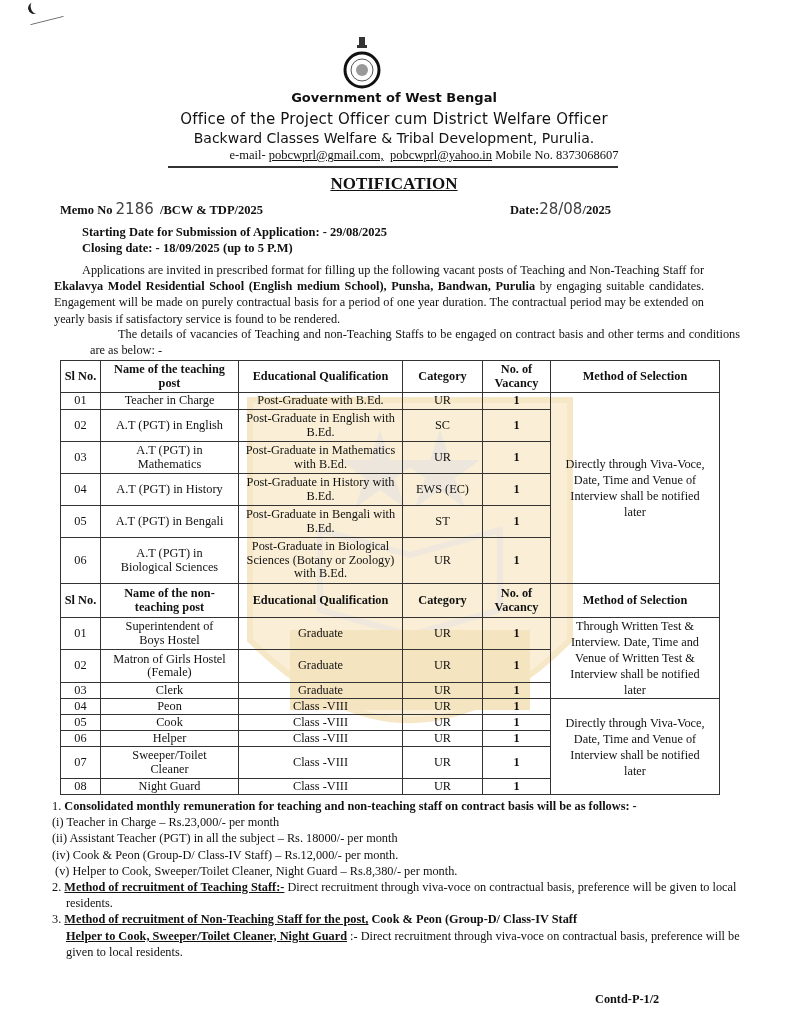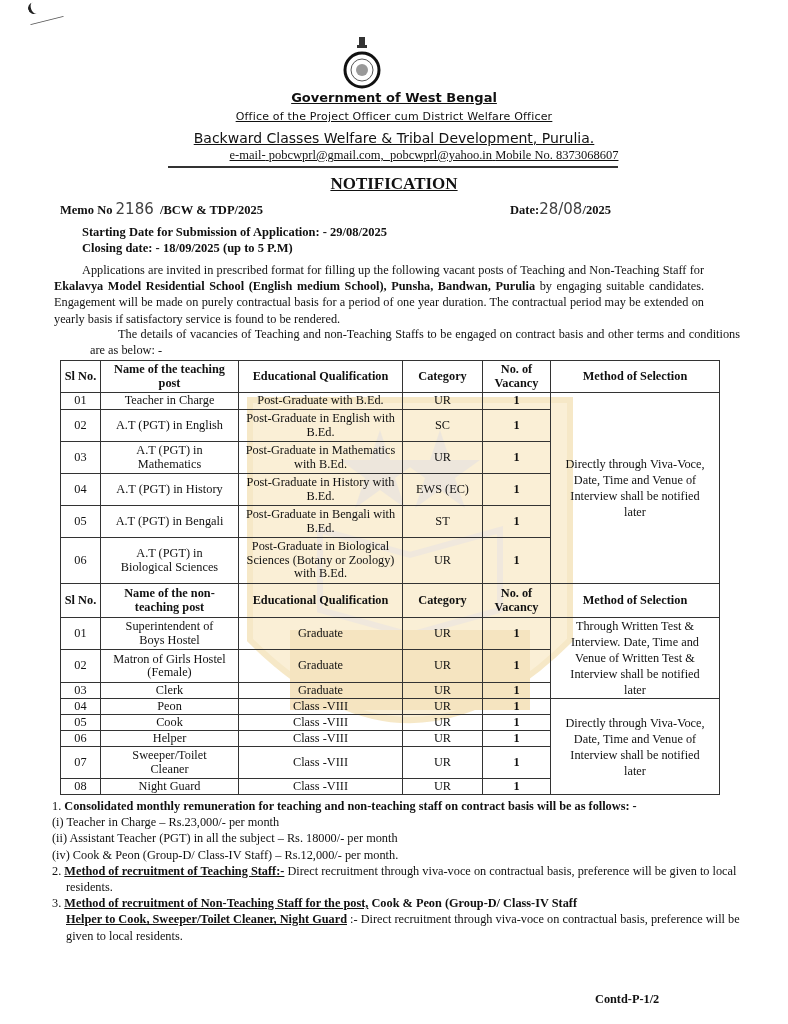--- a/index.html
+++ b/index.html
@@ -1,22 +1,22 @@
 <!DOCTYPE html>
 <html><head>
 <meta charset="utf-8">
 <style>
   html, body { margin:0; padding:0; background:#fff; }
   body { width:788px; height:1024px; position:relative; overflow:hidden; font-family:"Liberation Serif", serif; color:#111; }
   .scan-mark { position:absolute; left:28px; top:2px; width:10px; height:12px; border-left:3px solid #222; border-radius:50%; transform:rotate(-20deg); }
   .scan-line { position:absolute; left:30px; top:20px; width:34px; height:1px; background:#555; transform:rotate(-14deg); }
   .emblem { position:absolute; left:340px; top:36px; width:44px; height:54px; }
-  .hdr { position:absolute; left:0; width:788px; text-align:center; font-family:"DejaVu Sans", sans-serif;text-decoration:underline; }
+  .hdr { position:absolute; left:0; width:788px; text-align:center; font-family:"DejaVu Sans", sans-serif; }
   .gov { top:90px; font-size:13px; font-weight:bold; }
-  .off { top:110px; font-size:11px; letter-spacing:0.2px; }
+  .off { top:110px; font-size:15px; letter-spacing:0.2px; }
   .bcw { top:130px; font-size:14px;text-align:center; }
   .mail { top:148px; font-family:"Liberation Serif", serif; font-size:12.5px; left:30px; }
   .mail u { text-decoration:underline; }
   .rule { position:absolute; left:168px; top:166px; width:450px; height:2px; background:#333; }
   .notif { position:absolute; left:0; width:788px; top:174px; text-align:center; font-weight:bold; font-size:17px; }
   .notif span { text-decoration:underline; }
   .memo { position:absolute; left:60px; top:200px; font-weight:bold; font-size:12.5px; }
   .hand { font-family:"DejaVu Sans", sans-serif; font-weight:normal; color:#404040; font-size:15px; }
   .date { position:absolute; left:510px; top:200px; font-weight:bold; font-size:12.5px; }
   .dates { position:absolute; left:82px; top:224px; font-weight:bold; font-size:12.5px; line-height:16px; }
@@ -218,20 +218,21 @@
 </tbody>
   </table>
 
 <div class="notes">
   <div style="padding-left:14px;text-indent:-14px">
     <span>1.</span> <b>Consolidated monthly remuneration for teaching and non-teaching staff on contract basis will be as follows: -</b>
   </div>
   <div>(i) Teacher in Charge – Rs.23,000/- per month</div>
   <div>(ii) Assistant Teacher (PGT) in all the subject – Rs. 18000/- per month</div>
   <div>(iv) Cook &amp; Peon (Group-D/ Class-IV Staff) – Rs.12,000/- per month.</div>
+  <div style="white-space:pre"> (v) Helper to Cook, Sweeper/Toilet Cleaner, Night Guard – Rs.8,380/- per month.</div>
   <div style="padding-left:14px;text-indent:-14px">
     <span>2.</span> <span class="ul">Method of recruitment of Teaching Staff:-</span><span> Direct recruitment through viva-voce on contractual basis, preference will be given to local residents.</span>
   </div>
   <div style="padding-left:14px;text-indent:-14px">
     <span>3.</span> <span class="ul">Method of recruitment of Non-Teaching Staff for the post,</span><b> Cook &amp; Peon (Group-D/ Class-IV Staff </b><br><span class="ul">Helper to Cook, Sweeper/Toilet Cleaner, Night Guard</span><span> :- Direct recruitment through viva-voce on contractual basis, preference will be given to local residents.</span>
   </div>
 </div>
 
 <div class="contd">Contd-P-1/2</div>
 

